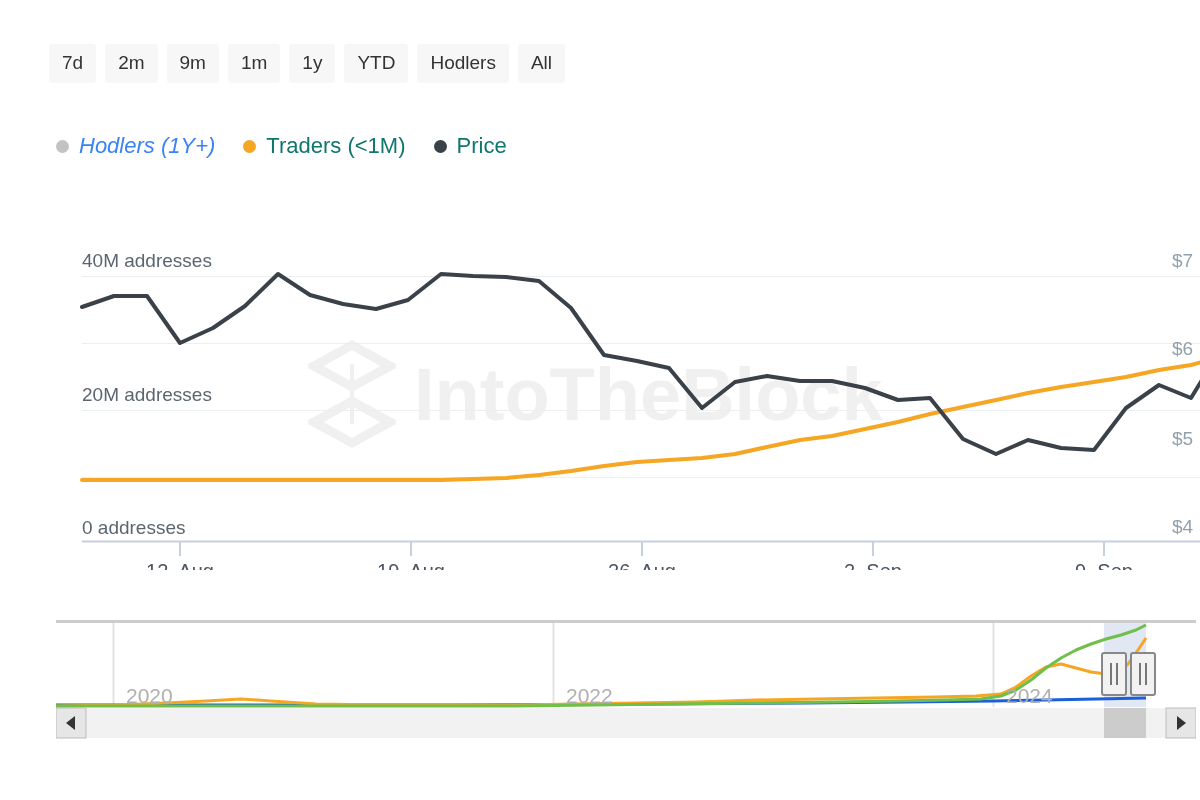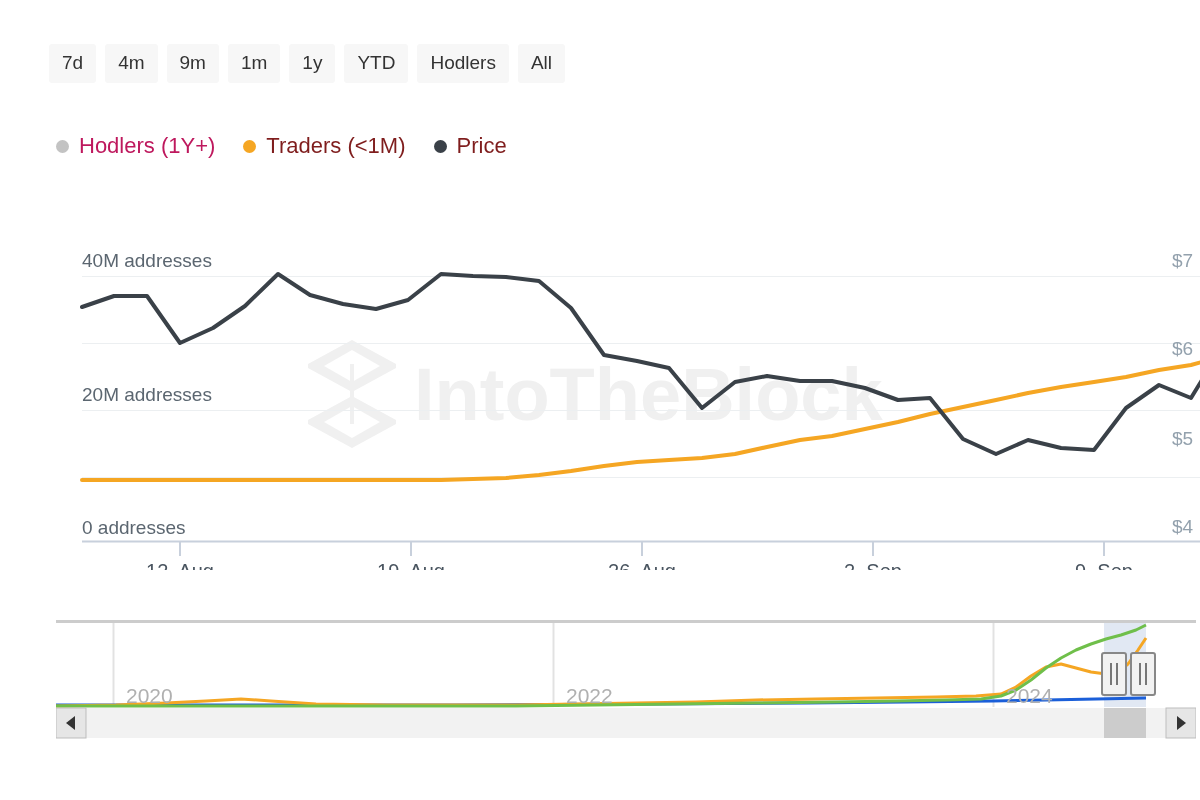--- a/index.html
+++ b/index.html
@@ -62,22 +62,22 @@
     border-radius: 50%;
     display: inline-block;
     flex: 0 0 auto;
   }
   .legend-label {
     font-size: 22px;
     line-height: 26px;
     font-weight: normal;
     white-space: nowrap;
   }
-  .legend-item.is-off .legend-label { color: #be185d; }
-  .legend-item.is-on  .legend-label { color: #7f1d1d; }
+  .legend-item.is-off .legend-label { color: #3b82f6; font-style: italic; }
+  .legend-item.is-on  .legend-label { color: #0f766e; }
 
   
   #chart-area {
     position: absolute;
     left: 0;
     top: 230px;
     width: 1200px;
     height: 340px;
     margin-left: 42px;
   }
@@ -124,21 +124,21 @@
     font-family: "Liberation Sans", sans-serif;
     font-size: 21px;
     fill: #b0b0b0;
   }
 </style>
 </head>
 <body>
 
 <div id="range-selector">
   <button class="range-btn">7d</button>
-  <button class="range-btn">4m</button>
+  <button class="range-btn">2m</button>
   <button class="range-btn">9m</button>
   <button class="range-btn">1m</button>
   <button class="range-btn">1y</button>
   <button class="range-btn">YTD</button>
   <button class="range-btn">Hodlers</button>
   <button class="range-btn">All</button>
 </div>
 
 <div id="legend">
   <div class="legend-item is-off">

